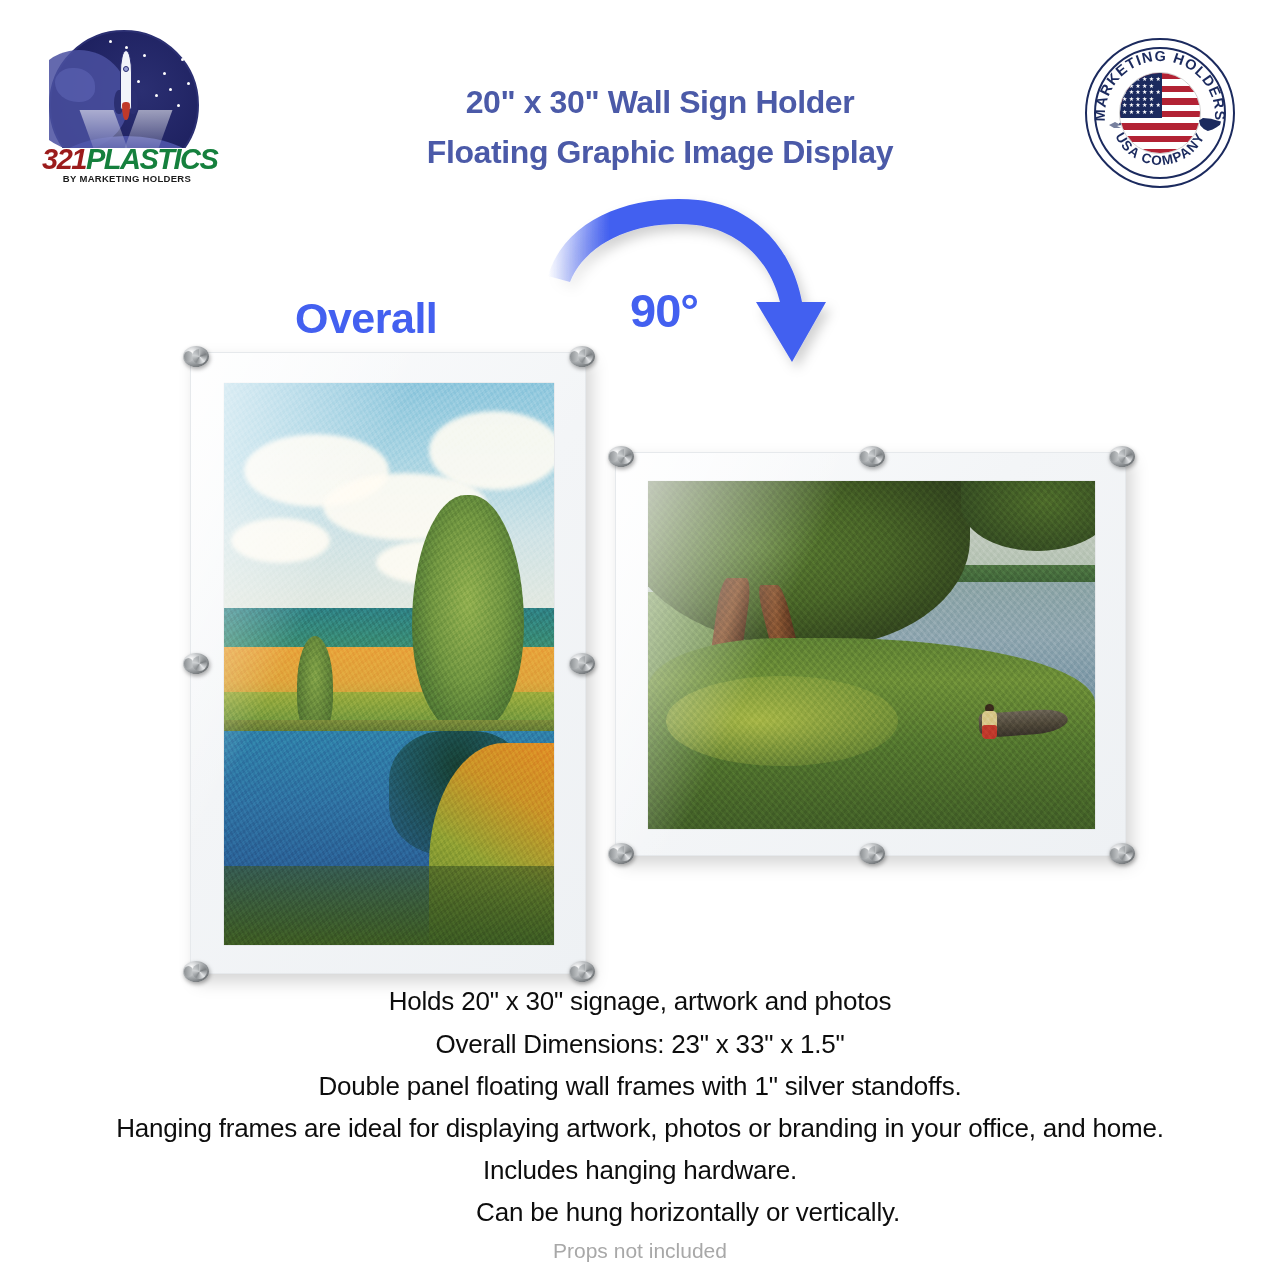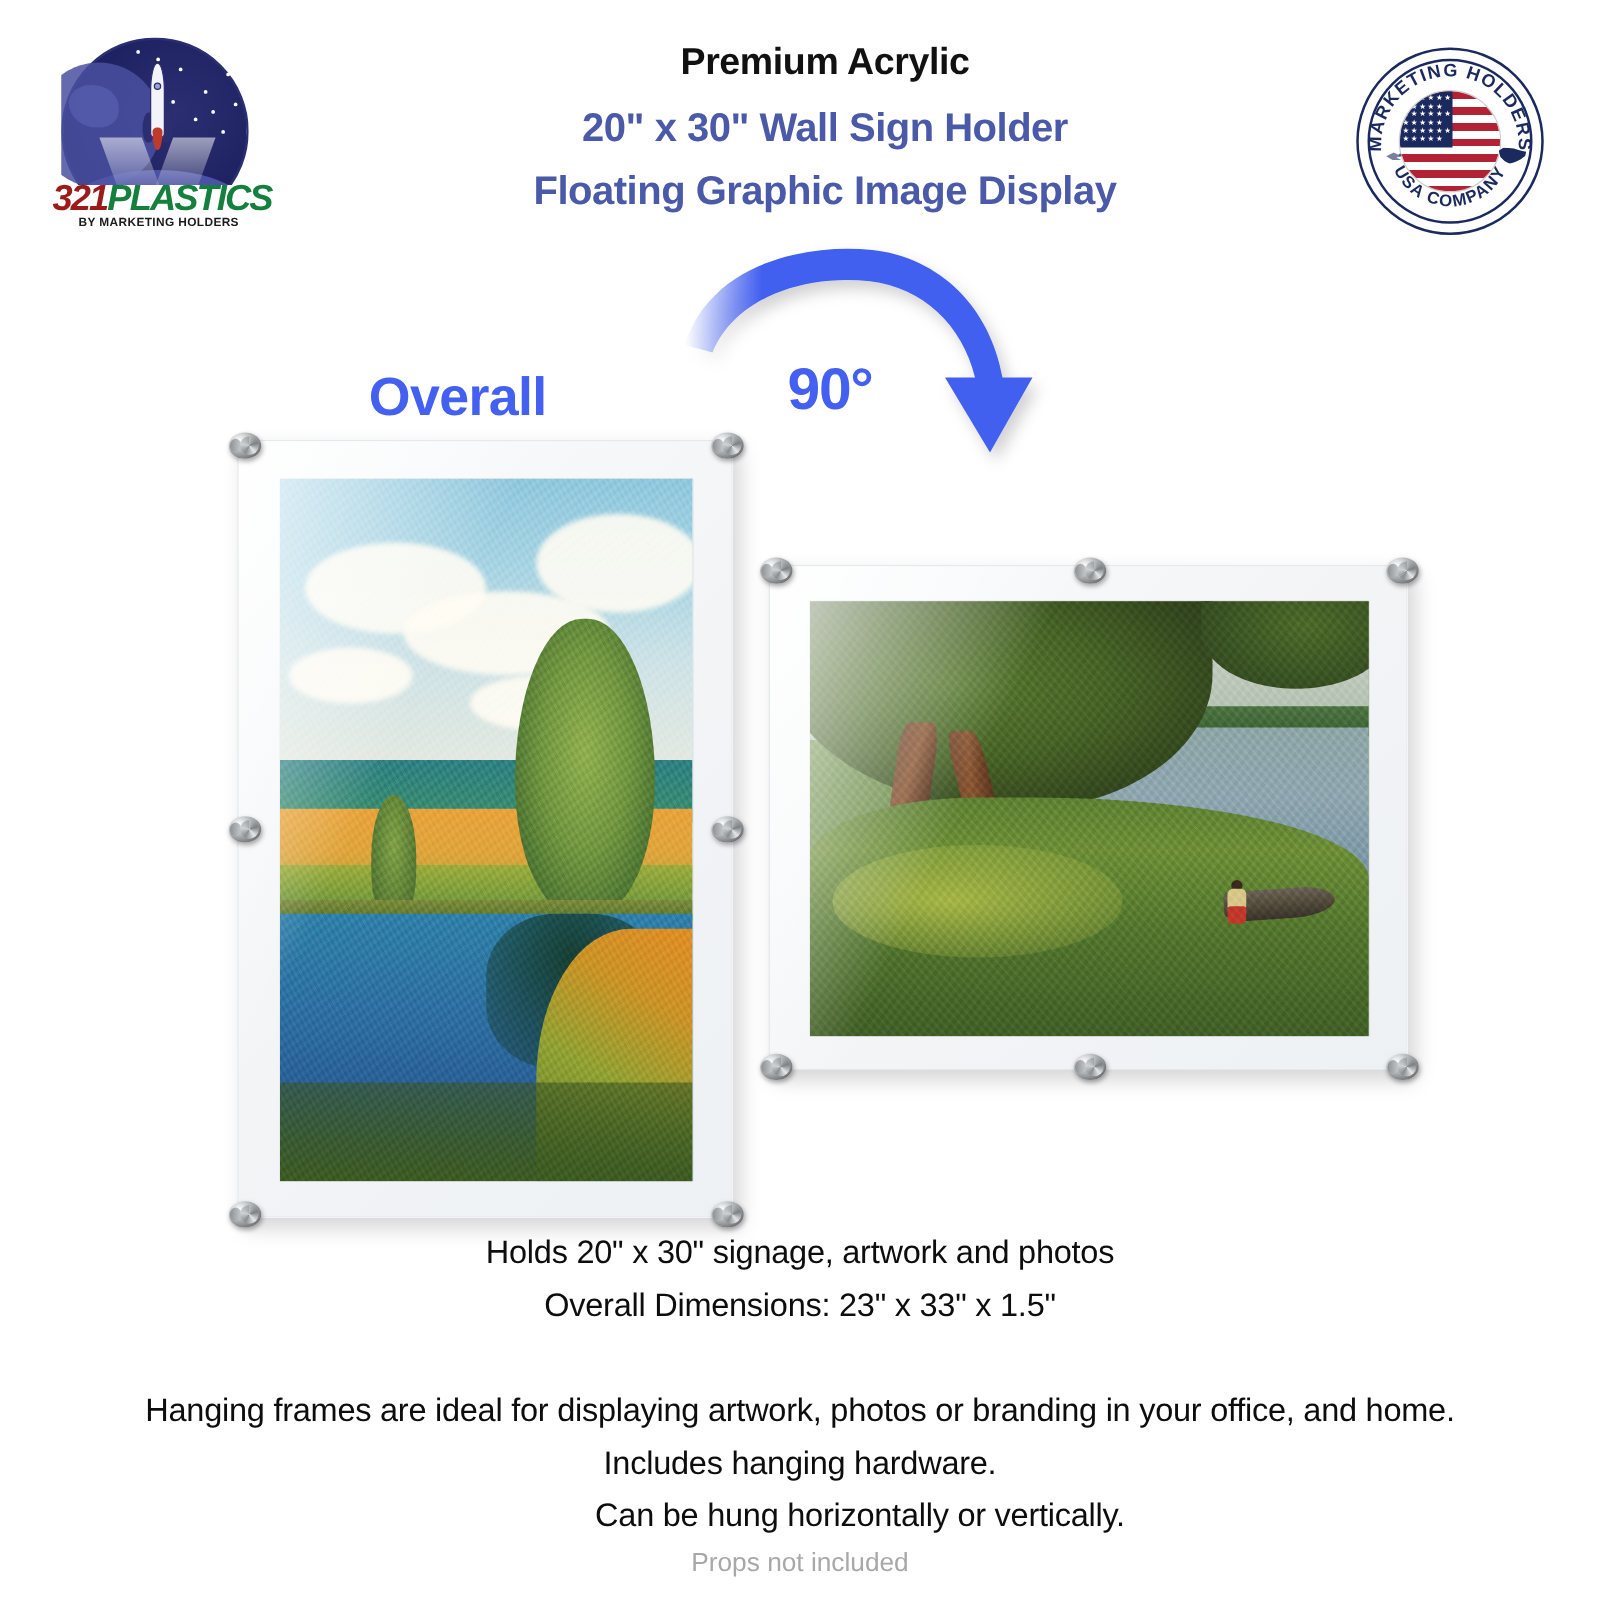--- a/index.html
+++ b/index.html
@@ -558,21 +558,20 @@
           <div class="rocket-body"></div>
           <div class="rocket-win"></div>
           <div class="rocket-flame"></div>
         </div>
       </div>
     </div>
     <div class="logo-word"><span class="w-red">321</span><span class="w-blue">PLASTICS</span></div>
     <div class="logo-tag">BY MARKETING HOLDERS</div>
   </div>
 
-  <div class="header-title">Premium Acrylic</div>
   <div class="header-sub l1">20" x 30" Wall Sign Holder</div>
   <div class="header-sub l2">Floating Graphic Image Display</div>
 
   <div class="badge">
     <div class="badge-ring-outer"></div>
     <div class="badge-ring-inner"></div>
     <div class="badge-flag">
       <div class="flag-stripes"></div>
       <div class="flag-canton"></div>
       <div class="flag-stars">★★★★★★<br>★★★★★<br>★★★★★★<br>★★★★★<br>★★★★★★<br>★★★★★</div>
@@ -672,19 +671,20 @@
     <div class="standoff" style="left:-8px;  top:-7px;"></div>
     <div class="standoff" style="left:243px; top:-7px;"></div>
     <div class="standoff" style="left:493px; top:-7px;"></div>
     <div class="standoff" style="left:-8px;  top:390px;"></div>
     <div class="standoff" style="left:243px; top:390px;"></div>
     <div class="standoff" style="left:493px; top:390px;"></div>
   </div>
 
   <div class="desc d0">Holds 20" x 30" signage, artwork and photos</div>
   <div class="desc d1">Overall Dimensions: 23" x 33" x 1.5"</div>
+  <div class="desc d2">Double panel floating wall frames with 1" silver standoffs.</div>
   <div class="desc d4">Includes hanging hardware.</div>
   <div class="desc d3">Hanging frames are ideal for displaying artwork, photos or branding in your office, and home.</div>
   <div class="desc d5">Can be hung horizontally or vertically.</div>
 
   <div class="props-note">Props not included</div>
 
 </div>
 
 </body></html>

